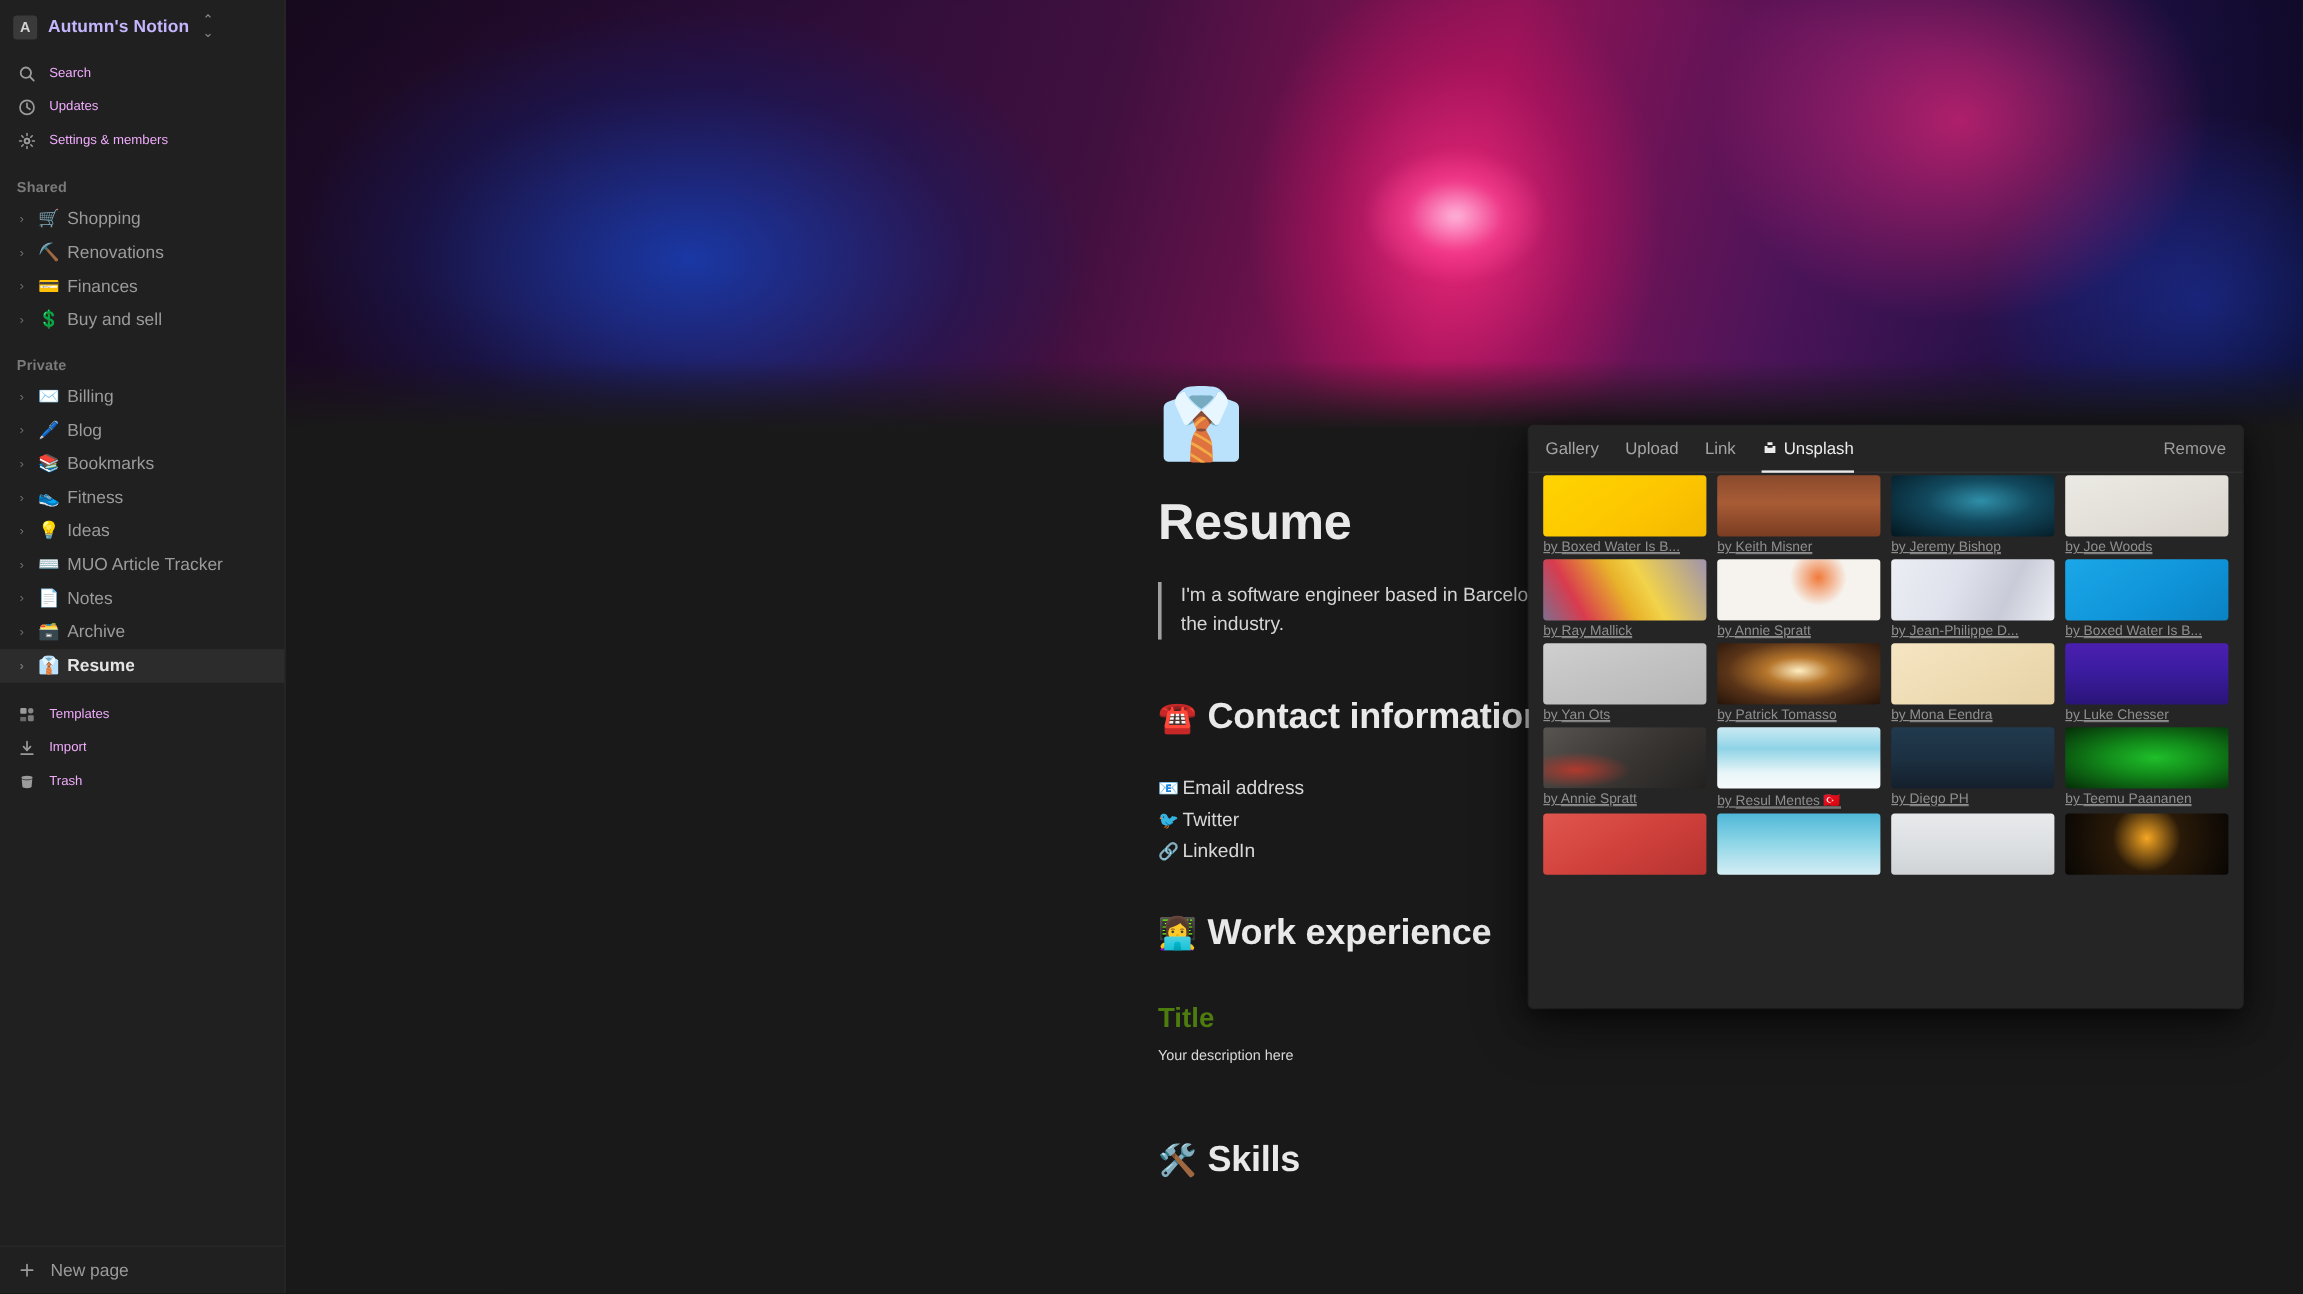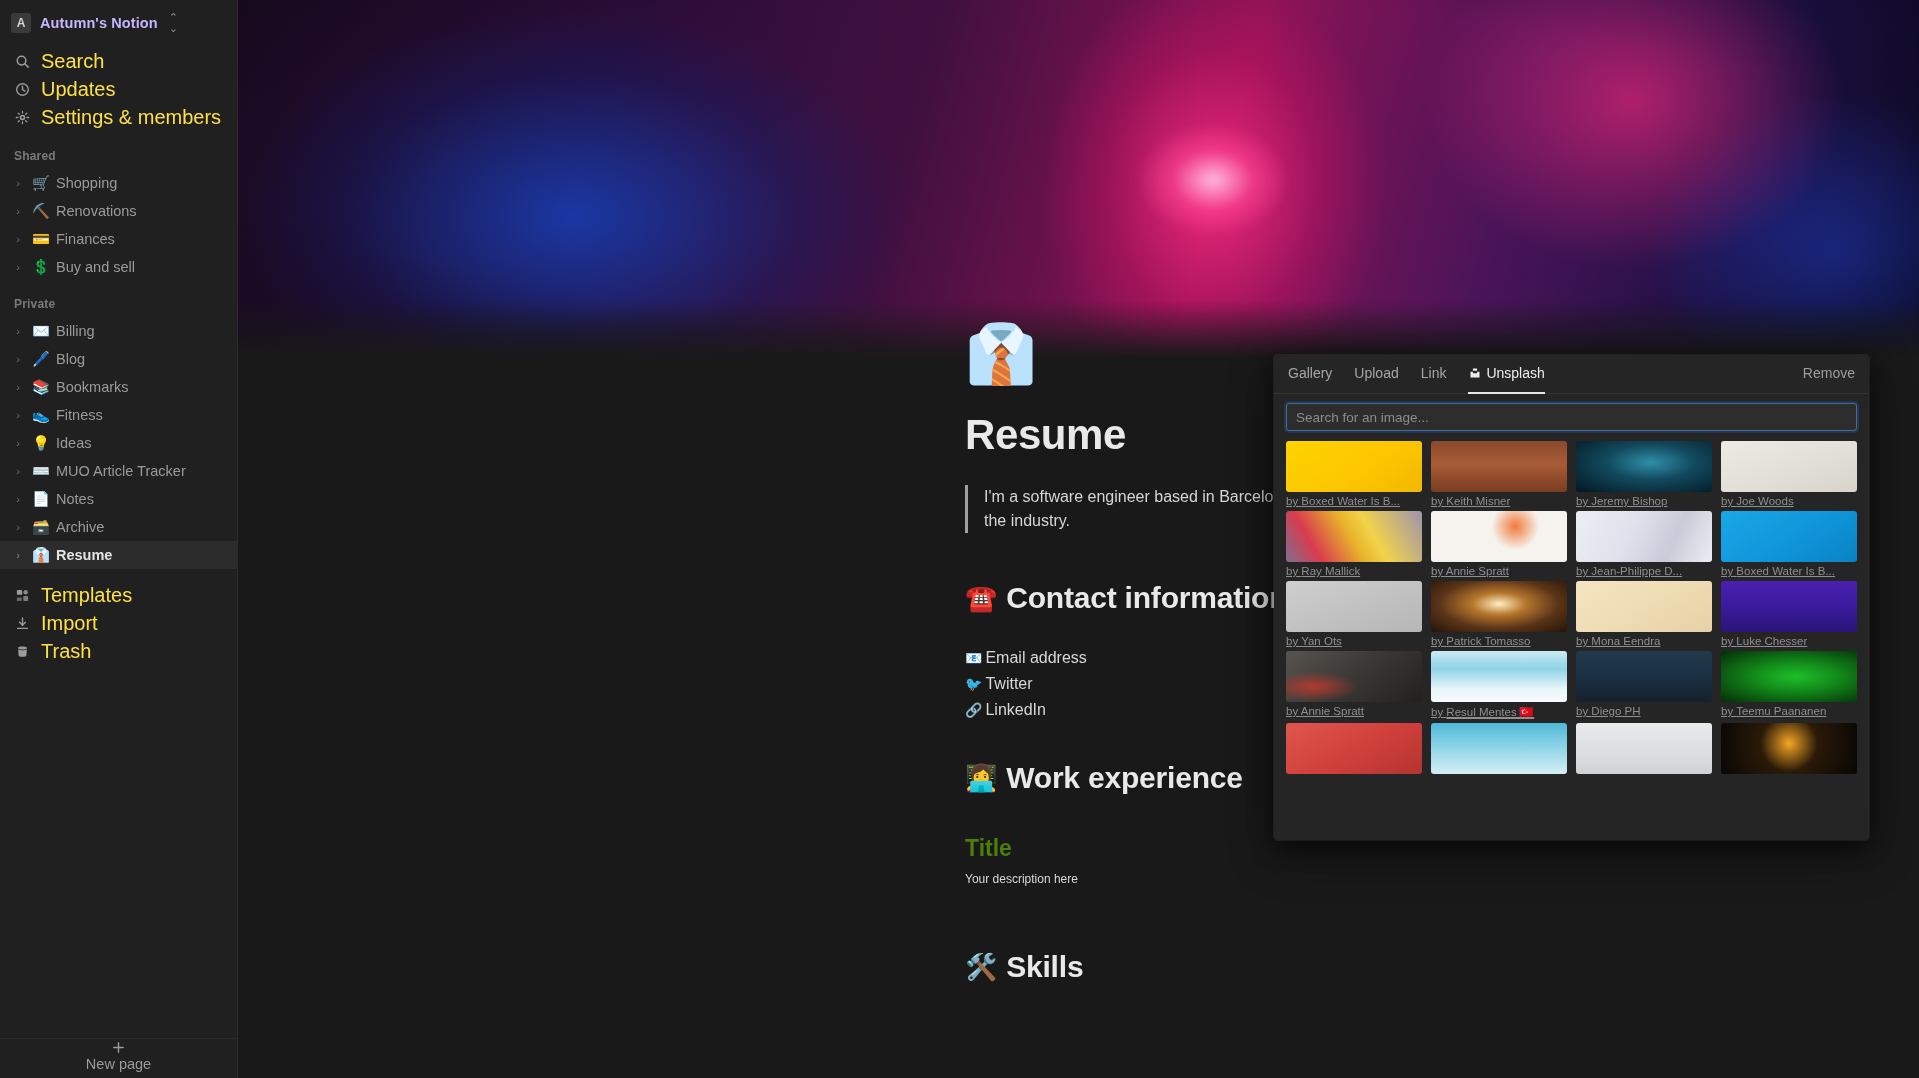--- a/index.html
+++ b/index.html
@@ -27,21 +27,21 @@
     color: #d4d4d4; font-size: 12px; font-weight: 600;
     display: flex; align-items: center; justify-content: center; flex: 0 0 20px;
   }
   .ws-name { color: #c4b5fd; font-size: 14.5px; font-weight: 600; letter-spacing: .1px; }
   .ws-chevrons { color: #8e8e8e; font-size: 11px; line-height: 1; margin-left: 2px; }
 
   .nav-top { padding: 2px 0 14px 0; }
   .nav-row {
     display: flex; align-items: center; gap: 10px;
     height: 28px; padding: 0 12px 0 14px; cursor: pointer;
-    color: #fde047; font-size: 20px; white-space: nowrap;
+    color: #f0abfc; font-size: 11px; white-space: nowrap;
   }
   .nav-ico { width: 17px; height: 17px; flex: 0 0 17px; display: flex; align-items: center; justify-content: center; }
   .nav-ico svg { display: block; }
   .nav-label { overflow: hidden; text-overflow: ellipsis; }
 
   .sec-title {
     color: #7a7a7a; font-size: 12px; font-weight: 600;
     padding: 4px 14px 6px 14px; letter-spacing: .2px;
   }
   .sec-gap { height: 12px; }
@@ -56,23 +56,23 @@
     width: 16px; flex: 0 0 16px; color: #6f6f6f; font-size: 11px;
     display: flex; align-items: center; justify-content: center; line-height: 1;
   }
   .pemoji { width: 20px; flex: 0 0 20px; font-size: 14.5px; line-height: 1;
             display:flex; align-items:center; justify-content:center; }
   .plabel { overflow: hidden; text-overflow: ellipsis; }
 
   .nav-bottom { padding-top: 12px; }
   .sb-spacer { flex: 1 1 auto; }
   .newpage {
-    display: flex; align-items: center; 
+    display: flex; align-items: center; gap: 11px;
     height: 40px; padding: 0 14px; cursor: pointer;
-    border-top: 1px solid #2a2a2a; color: #9b9b9b; font-size: 14.5px; flex-direction: column;
+    border-top: 1px solid #2a2a2a; color: #9b9b9b; font-size: 14.5px;
   }
 
   
   #main { flex: 1 1 auto; height: 1078px; position: relative; overflow: hidden; background: #191919; }
 
   #cover {
     position: absolute; left: 0; top: 0; width: 1681px; height: 360px;
     overflow: hidden;
     background:
       radial-gradient(ellipse 240px 300px at 58% 52%, rgba(255,45,130,.85) 0%, rgba(220,20,105,.35) 45%, rgba(0,0,0,0) 72%),
@@ -416,23 +416,20 @@
               <path d="M2 6.2h3.2v2.1h5.6V6.2H14V14H2z"></path>
             </svg>
           </span>
           <span>Unsplash</span>
         </div>
         <div class="pk-tab pk-remove">
           <span>Remove</span>
         </div>
       </div>
 
-      <div class="pk-searchwrap">
-        <input class="pk-search" type="text" value="" placeholder="Search for an image..." style="">
-      </div>
 
       <div class="pk-grid" id="pk-grid">
           <div class="pk-cell">
             <div class="pk-thumb" style="background: linear-gradient(145deg, rgb(255, 212, 0) 0%, rgb(252, 197, 0) 60%, rgb(242, 184, 0) 100%) 0% 0% / cover;"></div>
             <div class="pk-credit"><span>by </span><u>Boxed Water Is B...</u></div>
           </div>
           <div class="pk-cell">
             <div class="pk-thumb" style="background: linear-gradient(rgb(138, 74, 44) 0%, rgb(168, 92, 53) 45%, rgb(122, 61, 34) 100%) 0% 0% / cover;"></div>
             <div class="pk-credit"><span>by </span><u>Keith Misner</u></div>
           </div>

